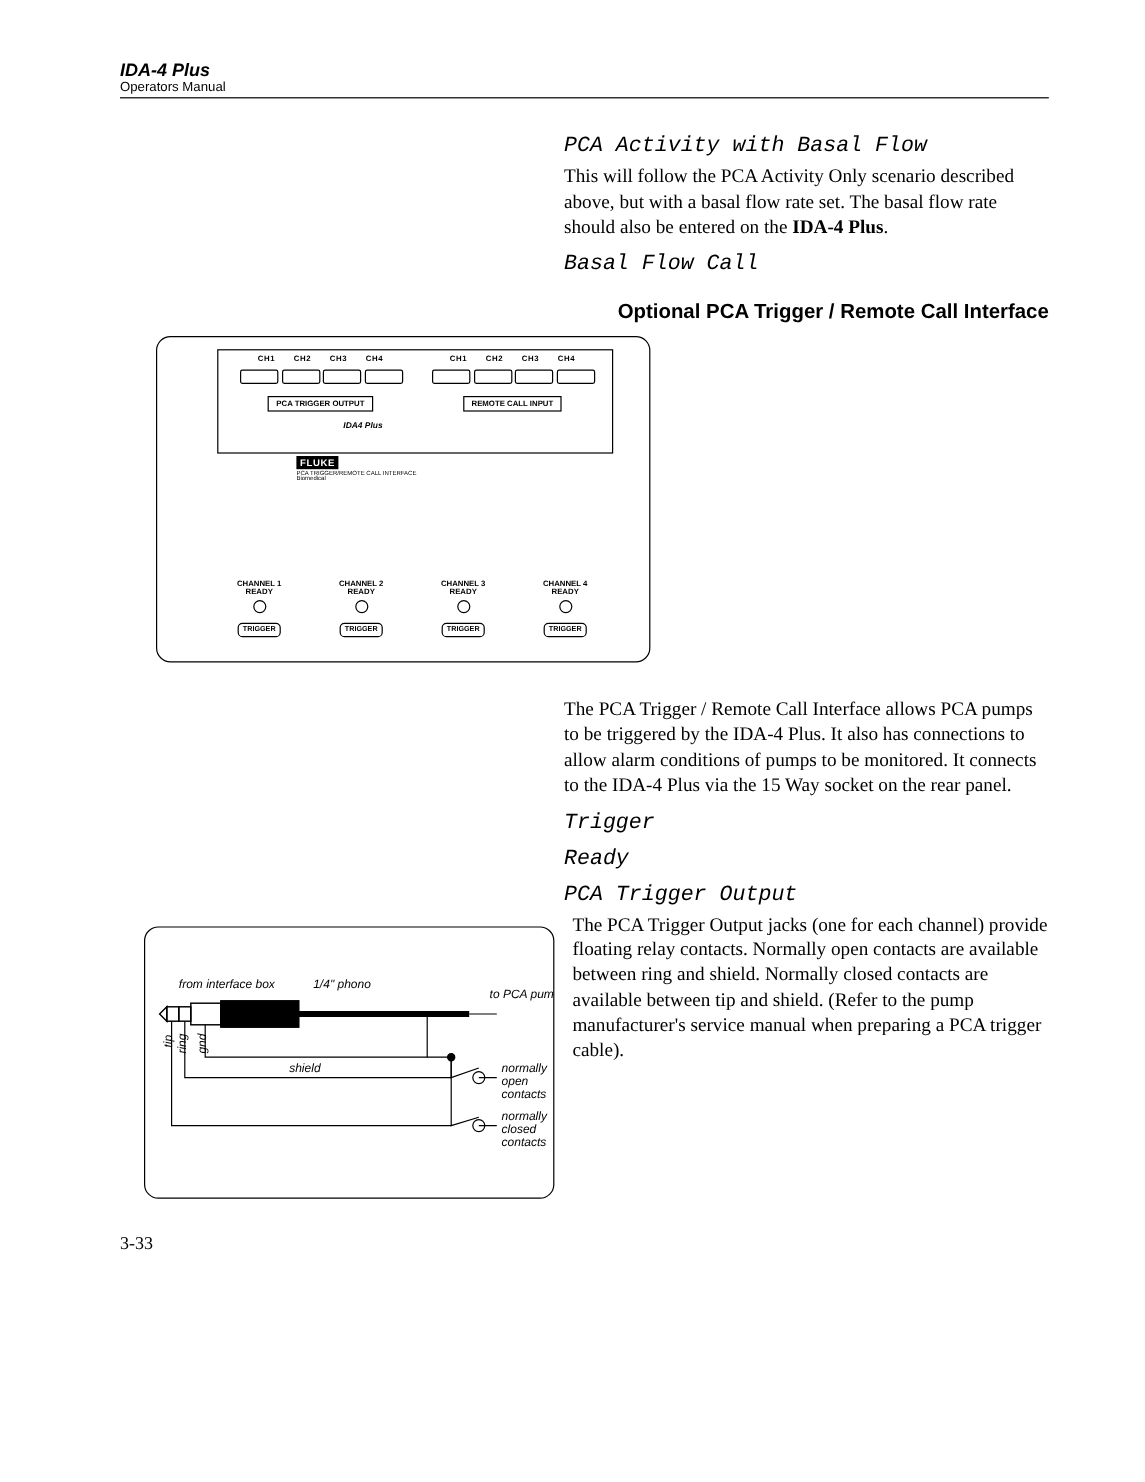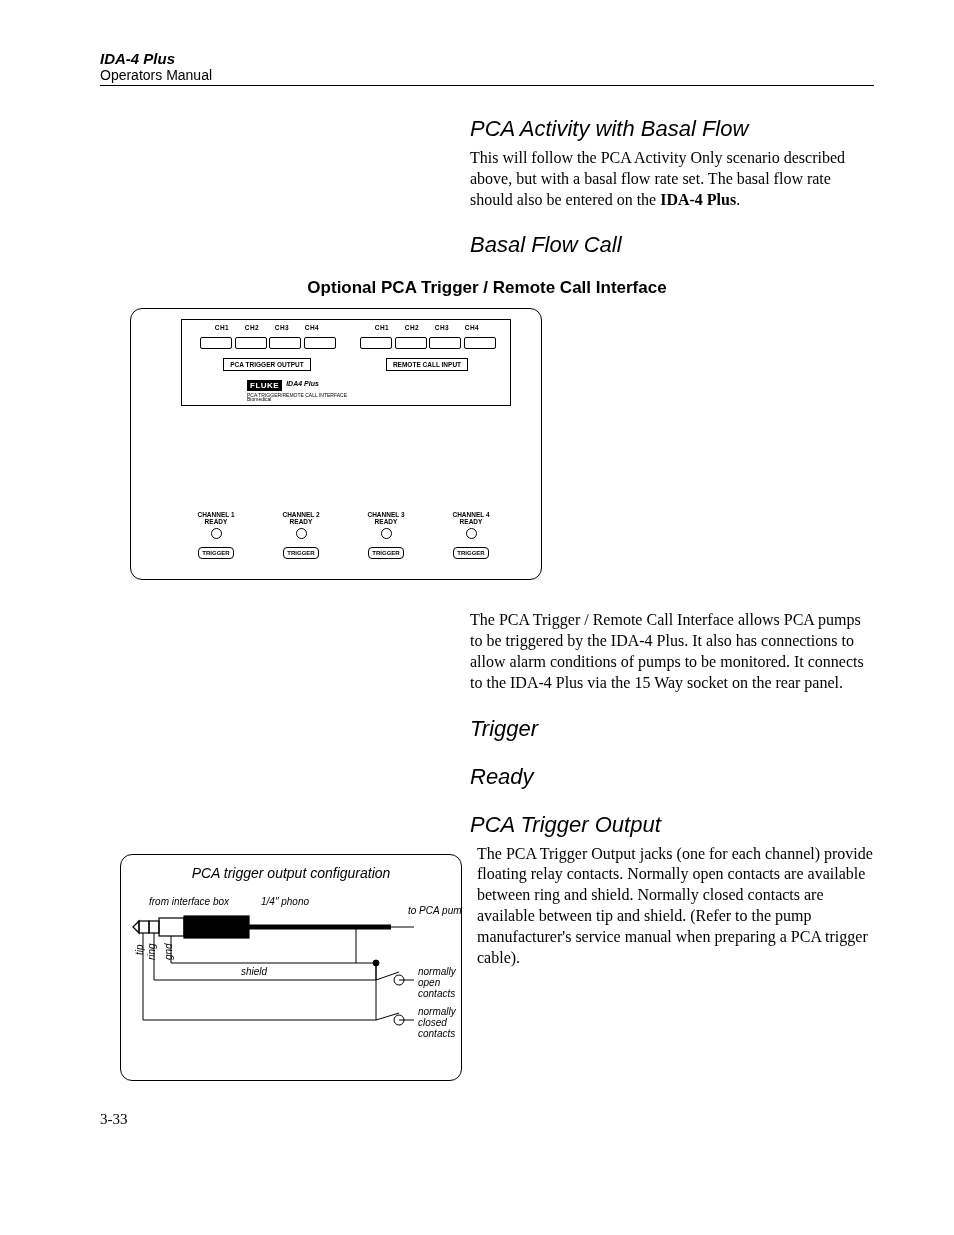--- a/index.html
+++ b/index.html
@@ -19,43 +19,43 @@
     padding-bottom: 2px;
     margin-bottom: 30px;
   }
   .header-title {
     font-style: italic;
     font-weight: bold;
     font-size: 15px;
     font-family: Arial, sans-serif;
   }
   .header-sub {
-    font-size: 14px;
+    font-size: 11px;
     font-family: Arial, sans-serif;
   }
   .right-col {
     margin-left: 370px;
   }
   .h3 {
     font-style: italic;
-    font-size: 22px;
-    margin: 22px 0 6px 0;
-    font-family: Liberation Sans, sans-serif;
+    font-size: 18px;
+    margin: 10px 0 6px 0;
+    font-family: Liberation Mono, monospace;
   }
   .p {
     font-size: 16px;
     line-height: 1.3;
     margin: 0 0 10px 0;
   }
   .bold { font-weight: bold; }
   .section-title-center {
     font-family: Arial, sans-serif;
     font-weight: bold;
     font-size: 17px;
-    text-align: center;
+    text-align: right;
     margin: 20px 0 10px 0;
   }
   
   .iface-box {
     position: relative;
     width: 410px;
     height: 270px;
     margin-left: 30px;
     margin-bottom: 30px;
     border: 1px solid #000;
@@ -104,20 +104,21 @@
   }
   .brand-box {
     display: inline-block;
     background: #000;
     color: #fff;
     font-weight: bold;
     font-size: 8px;
     padding: 1px 3px;
     letter-spacing: 0.5px;
     vertical-align: middle;
+    margin-top: 28px;
   }
   .brand-sub { font-size: 5px; color:#000; vertical-align: middle; }
   .brand-txt1 { font-weight: bold; font-style: italic; font-size: 7px; vertical-align: top; margin-left:2px;}
   .brand-txt2 { font-size: 5px; vertical-align: bottom; }
   .channels-row {
     position: absolute;
     bottom: 20px;
     left: 55px; right: 40px;
     display: flex;
     justify-content: space-between;
@@ -249,21 +250,20 @@
   <div class="right-col">
     <p class="p">The PCA Trigger / Remote Call Interface allows PCA pumps to be triggered by the IDA-4 Plus. It also has connections to allow alarm conditions of pumps to be monitored. It connects to the IDA-4 Plus via the 15 Way socket on the rear panel.</p>
     <div class="h3">Trigger</div>
     <div class="h3">Ready</div>
     <div class="h3">PCA Trigger Output</div>
   </div>
 
   <div style="display:flex; align-items:flex-start;">
 
     <div class="cable-box">
-      <div class="cable-title">PCA trigger output configuration</div>
       <svg class="cable-svg" width="340" height="225">
 
         <g stroke="#000" fill="none" stroke-width="1.2">
           <path d="M12 72 L18 66 L18 78 Z" fill="#fff"></path>
           <rect x="18" y="66" width="10" height="12"></rect>
           <rect x="28" y="66" width="10" height="12"></rect>
           <rect x="38" y="63" width="25" height="18"></rect>
           <rect x="63" y="61" width="65" height="22" fill="#000"></rect>
         </g>
 

